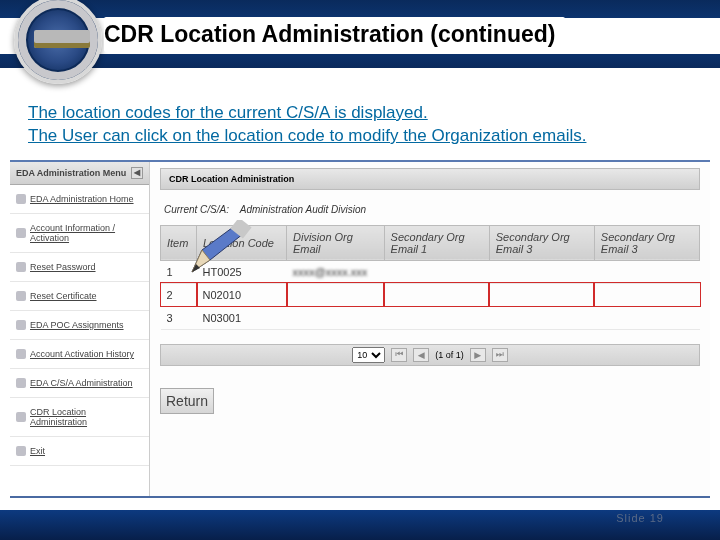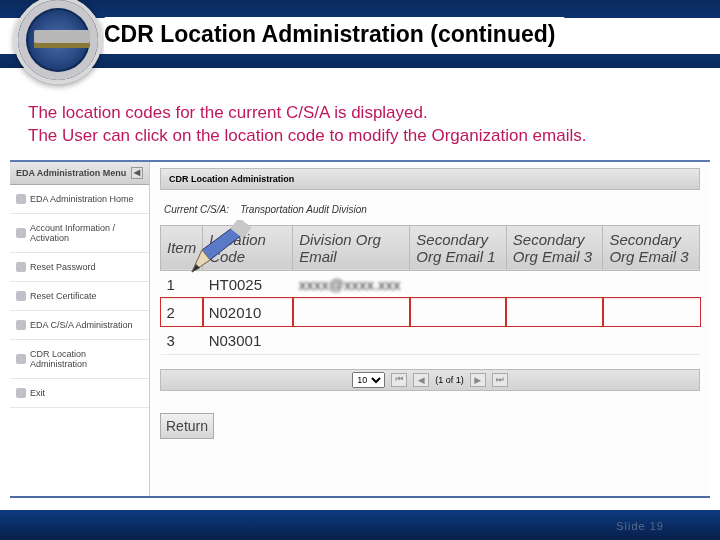--- a/index.html
+++ b/index.html
@@ -59,21 +59,22 @@
     left:0; right:0;
     top:18px;
     background:#fff;
     height:36px;
     z-index:1;
   }
   .desc {
     margin: 34px 20px 12px 28px;
     font-size: 17px;
     line-height: 1.35;
-    color: #be185d;
+    color: #0369a1;
+    text-decoration: underline;
   }
   .app-frame {
     margin: 6px 10px 0 10px;
     border-top: 2px solid #5a7ab2;
     border-bottom: 2px solid #4a6aa2;
     background: #f8f8f8;
     height: 338px;
     display: flex;
     position: relative;
   }
@@ -103,20 +104,21 @@
     display:flex;align-items:center;justify-content:center;
     font-size:8px;color:#555;
   }
   .side-item {
     padding: 9px 6px;
     border-bottom: 1px solid #e6e6e6;
     display:flex;
     align-items:center;
     gap:4px;
     cursor:pointer;
+    text-decoration:underline;
   }
   .side-item .micon{
     width:10px;height:10px;
     background:#c0c0c8;
     border-radius:2px;
     flex-shrink:0;
   }
   .main {
     flex:1;
     padding: 6px 10px;
@@ -135,21 +137,21 @@
   }
   .csia-line{
     font-size:10px;
     font-style:italic;
     color:#333;
     margin: 4px 0 10px 4px;
   }
   .tbl{
     width:100%;
     border-collapse:collapse;
-    font-size:15px;
+    font-size:11px;
   }
   .tbl th{
     background:linear-gradient(#e4e4e4,#cfcfcf);
     border:1px solid #bbb;
     padding:5px 6px;
     font-weight:normal;
     font-style:italic;
     color:#444;
     text-align:left;
   }
@@ -214,21 +216,21 @@
   }
   .footer-bar{
     position:absolute;
     left:0;right:0;bottom:0;
     height:30px;
     background:linear-gradient(#0d3a80,#071f4a);
   }
   .slide-num{
     position:absolute;
     right:56px;
-    bottom:8px;
+    bottom:16px;
     font-size:11px;
     color:#5a6a86;
     letter-spacing:1px;
   }
 </style>
 </head>
 <body>
 
 <div class="header-band">
   <div class="title-wrap"></div>
@@ -259,39 +261,47 @@
     <div class="side-item">
         <span class="micon"></span>
         <span>Reset Password</span>
       </div>
     <div class="side-item">
         <span class="micon"></span>
         <span>Reset Certificate</span>
       </div>
     <div class="side-item">
         <span class="micon"></span>
+        <span>EDA POC Assignments</span>
+      </div>
+    <div class="side-item">
+        <span class="micon"></span>
+        <span>Account Activation History</span>
+      </div>
+    <div class="side-item">
+        <span class="micon"></span>
         <span>EDA C/S/A Administration</span>
       </div>
     <div class="side-item">
         <span class="micon"></span>
         <span>CDR Location Administration</span>
       </div>
     <div class="side-item">
         <span class="micon"></span>
         <span>Exit</span>
       </div>
   </div>
 
   <div class="main">
     <div class="main-tab">CDR Location Administration</div>
 
     <div class="csia-line">
       <span>Current C/S/A:</span>
       &nbsp;&nbsp;
-      <span>Transportation Audit Division</span>
+      <span>Administration Audit Division</span>
     </div>
 
     <table class="tbl">
       <thead>
         <tr>
           <th class="col-item">Item</th>
           <th class="col-loc">Location Code</th>
           <th>Division Org Email</th>
           <th>Secondary Org Email 1</th>
           <th>Secondary Org Email 3</th>

